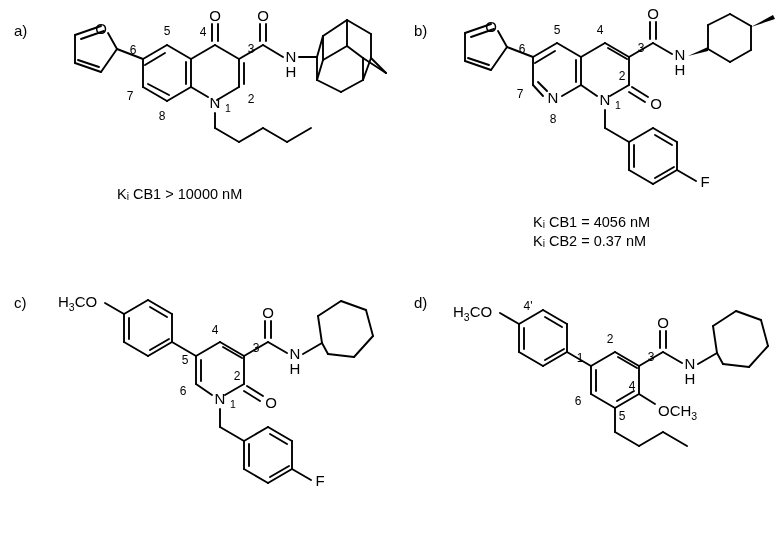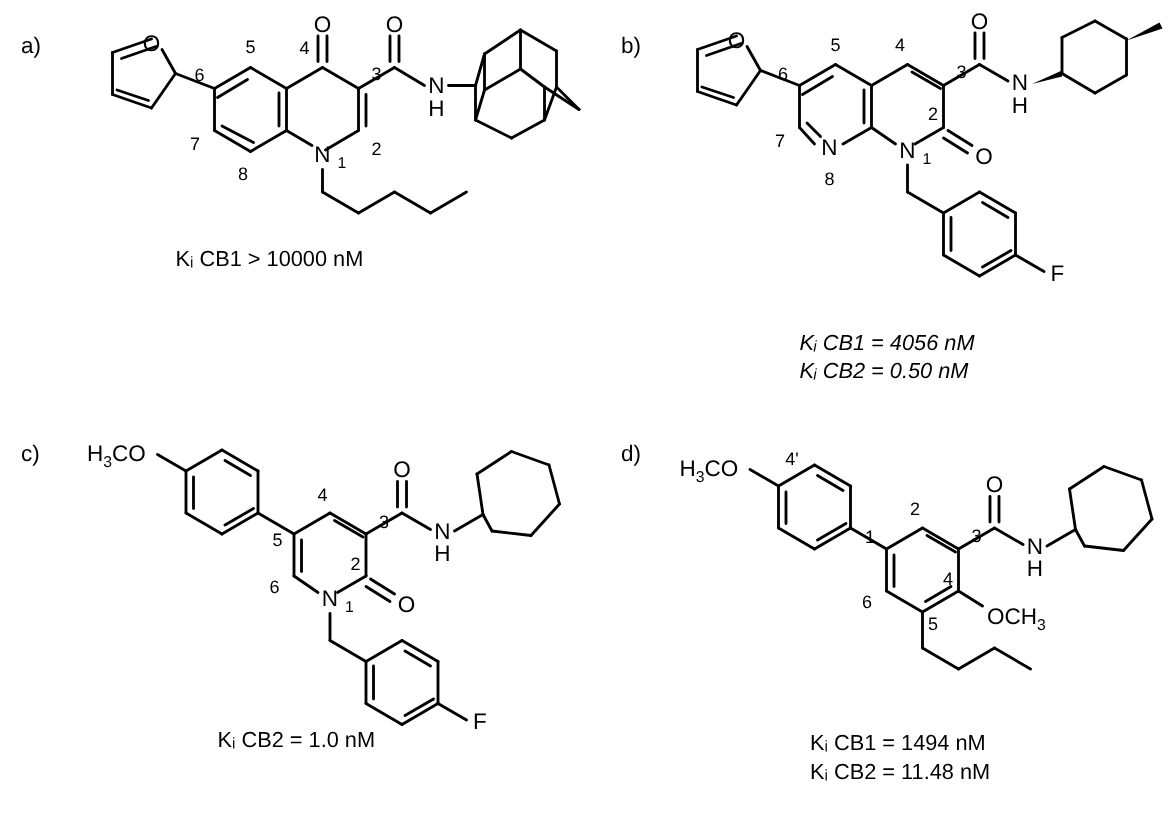--- a/index.html
+++ b/index.html
@@ -20,20 +20,21 @@
     color:#000;
     letter-spacing:0px;
   }
   .ki-block{
     position:absolute;
     font-family:"Liberation Sans", sans-serif;
     font-size:14.5px;
     line-height:19px;
     color:#000;
     white-space:nowrap;
+    margin-top:21px;
   }
   .ki-line{display:block;}
   svg{display:block;overflow:visible;}
   svg text{font-family:"Liberation Sans", sans-serif;fill:#000;}
   .atom{font-size:15px;}
   .atomsub{font-size:10.5px;}
   .num{font-size:12px;}
   .bond{stroke:#000;stroke-width:1.9;fill:none;stroke-linecap:round;}
   .wedge{fill:#000;stroke:none;}
 </style>
@@ -224,23 +225,23 @@
         <line class="bond" x1="258" y1="41" x2="258" y2="17"></line>
         <line class="bond" x1="258" y1="17" x2="280" y2="6"></line>
         <line class="bond" x1="280" y1="6" x2="301" y2="18"></line>
         <line class="bond" x1="301" y1="18" x2="301" y2="42"></line>
         <line class="bond" x1="301" y1="42" x2="280" y2="54"></line>
         <line class="bond" x1="280" y1="54" x2="258" y2="41"></line>
         <polygon class="wedge" points="301,19 323,7 325,11"></polygon>
       </g>
     </svg>
 
-    <div class="ki-block" style="left:133px;top:220px;font-style:italic;">
+    <div class="ki-block" style="left:133px;top:192px;">
       <span class="ki-line">Kᵢ CB1 = 4056 nM</span>
-      <span class="ki-line">Kᵢ CB2 = 0.50 nM</span>
+      <span class="ki-line">Kᵢ CB2 = 0.37 nM</span>
     </div>
   </div>
 
   <div class="panel" style="left:0;top:272px;width:400px;height:278px;">
     <div class="panel-label" style="left:14px;top:22px;">c)</div>
 
     <svg style="position:absolute;left:50px;top:10px;" width="350" height="200" viewBox="0 0 350 200">
 
       <g>
         <text class="atom" x="8" y="25"><tspan>H</tspan><tspan class="atomsub" dy="4">3</tspan><tspan dy="-4">CO</tspan></text>
@@ -315,21 +316,20 @@
         <line class="bond" x1="268" y1="34" x2="291" y2="19"></line>
         <line class="bond" x1="291" y1="19" x2="316" y2="28"></line>
         <line class="bond" x1="316" y1="28" x2="323" y2="54"></line>
         <line class="bond" x1="323" y1="54" x2="304" y2="75"></line>
         <line class="bond" x1="304" y1="75" x2="278" y2="72"></line>
         <line class="bond" x1="278" y1="72" x2="272" y2="61"></line>
       </g>
     </svg>
 
     <div class="ki-block" style="left:145px;top:213px;">
-      <span class="ki-line">Kᵢ CB2 = 1.0 nM</span>
     </div>
   </div>
 
   <div class="panel" style="left:400px;top:272px;width:384px;height:278px;">
     <div class="panel-label" style="left:14px;top:22px;">d)</div>
 
     <svg style="position:absolute;left:50px;top:20px;" width="334" height="190" viewBox="0 0 334 190">
 
       <g>
         <text class="atom" x="3" y="25"><tspan>H</tspan><tspan class="atomsub" dy="4">3</tspan><tspan dy="-4">CO</tspan></text>
@@ -396,19 +396,15 @@
         <line class="bond" x1="267" y1="61" x2="263" y2="34"></line>
         <line class="bond" x1="263" y1="34" x2="286" y2="19"></line>
         <line class="bond" x1="286" y1="19" x2="311" y2="28"></line>
         <line class="bond" x1="311" y1="28" x2="318" y2="54"></line>
         <line class="bond" x1="318" y1="54" x2="299" y2="75"></line>
         <line class="bond" x1="299" y1="75" x2="273" y2="72"></line>
         <line class="bond" x1="273" y1="72" x2="267" y2="61"></line>
       </g>
     </svg>
 
-    <div class="ki-block" style="left:140px;top:215px;">
-      <span class="ki-line">Kᵢ CB1 = 1494 nM</span>
-      <span class="ki-line">Kᵢ CB2 = 11.48 nM</span>
-    </div>
   </div>
 
 </div>
 
 </body></html>

